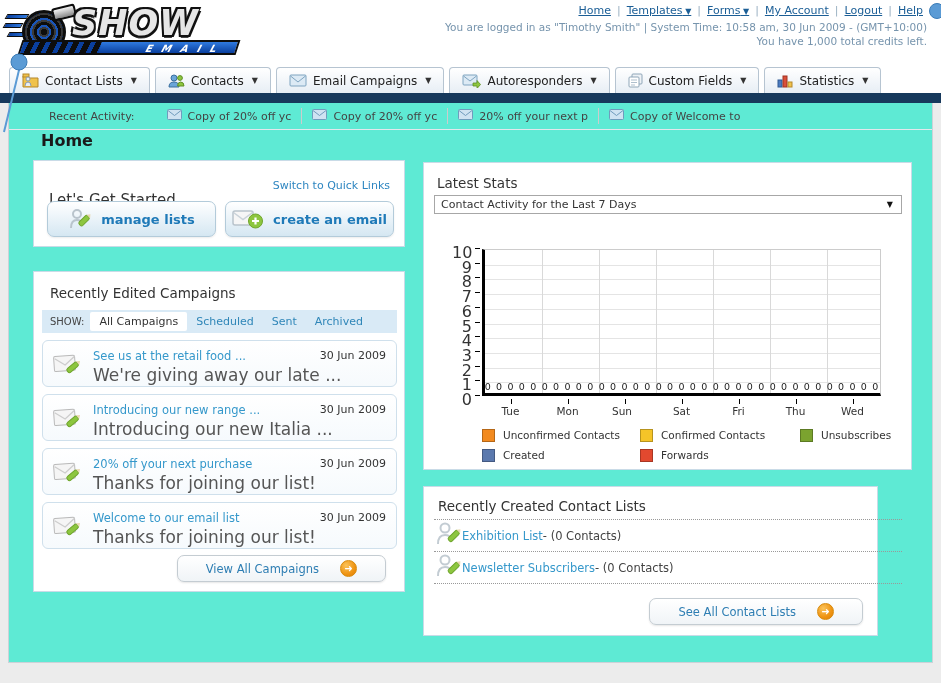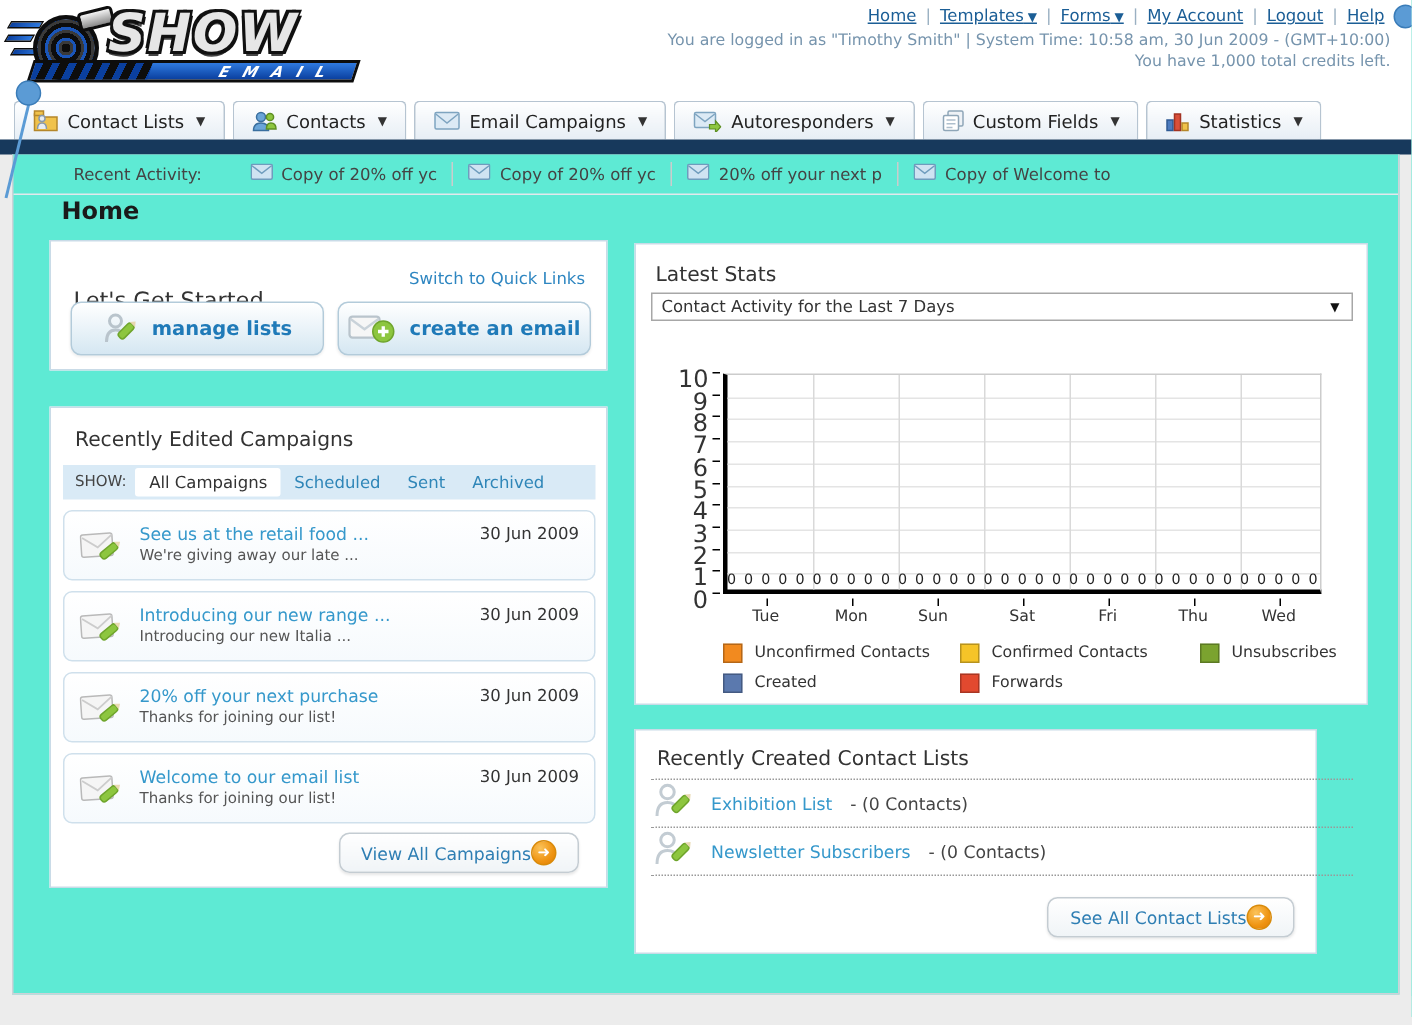--- a/index.html
+++ b/index.html
@@ -82,23 +82,23 @@
   .filter-bar { position:absolute; left:8px; top:38px; width:355px; height:23px; background:#d9eaf6;
     display:flex; align-items:center; font-size:11px; }
   .filter-label { margin-left:8px; margin-right:6px; font-size:10px; color:#444; }
   .filter { color:#2f86b8; padding:3px 9px; cursor:pointer; border-radius:2px; }
   .filter.active { background:#fff; color:#333; }
   .camp-items { position:absolute; left:8px; top:68px; width:355px; }
   .camp-item { position:relative; height:47px; margin-bottom:7px; background:linear-gradient(#ffffff,#f6fafd);
     border:1px solid #cfe0ec; border-radius:6px; cursor:pointer; }
   .camp-item .ci-icon { position:absolute; left:10px; top:10px; }
   .camp-item .ci-title { position:absolute; left:50px; top:8px; font-size:11.5px; color:#3598cb; }
-  .camp-item .ci-sub { position:absolute; left:50px; top:24px; font-size:10px; color:#555; }
+  .camp-item .ci-sub { position:absolute; left:50px; top:24px; font-size:17px; color:#555; }
   .camp-item .ci-date { position:absolute; right:10px; top:8px; font-size:11px; color:#333; }
-  .small-btn { position:absolute; display:flex; align-items:center; gap:0; padding:0 14px; height:27px;
+  .small-btn { position:absolute; display:flex; align-items:center; gap:21px; padding:0 28px; height:27px;
     background:linear-gradient(#ffffff,#f0f4f7); border:1px solid #c4ccd2; border-radius:7px;
     font-size:11.5px; color:#2e7eb3; cursor:pointer; box-shadow:0 1px 2px rgba(0,0,0,.1); }
   .camp-viewall { right:18px; top:283px; }
 
   
   .stats-panel { left:414px; top:59px; width:489px; height:308px; }
   .stats-title { position:absolute; left:13px; top:12px; font-size:13.5px; color:#333; }
   .stats-select { position:absolute; left:10px; top:32px; width:468px; height:19px; background:#fff;
     border:1px solid #a7a7a7; font-size:11px; color:#333; display:flex; align-items:center; cursor:pointer; }
   .stats-select .sel-text { margin-left:6px; flex:1; }
@@ -116,21 +116,21 @@
   .legend { position:absolute; left:58px; top:266px; display:grid;
     grid-template-columns:158px 160px 1fr; row-gap:7px; }
   .legend-item { display:flex; align-items:flex-start; gap:8px; font-size:10.5px; color:#333; }
   .legend-swatch { width:13px; height:13px; border:1px solid rgba(0,0,0,.25); }
 
   
   .cl-panel { left:414px; top:383px; width:455px; height:150px; }
   .cl-title { position:absolute; left:14px; top:11px; font-size:13.5px; color:#333; }
   .cl-rows { position:absolute; left:10px; top:32px; width:468px; }
   .cl-sep { border-top:1px dotted #999; height:1px; }
-  .cl-item { display:flex; align-items:center; gap:12px; height:31px; padding-left:2px; }
+  .cl-item { display:flex; align-items:center; gap:0; height:31px; padding-left:2px; }
   .cl-item .cl-name { font-size:11.5px; color:#3598cb; cursor:pointer; }
   .cl-item .cl-detail { font-size:11.5px; color:#444; }
   .cl-seeall { right:14px; top:111px; }
 
   .arrow-circle { width:17px; height:17px; border-radius:50%; background:radial-gradient(circle at 35% 30%, #fbc35a, #ef9412 60%, #e07d06);
     color:#fff; font-size:10px; font-weight:bold; display:flex; align-items:center; justify-content:center;
     border:1px solid #d8competent; border:1px solid #d88a0a; }
   .footer-gray { position:absolute; left:0; top:664px; width:941px; height:19px; background:#ececec; }
 </style>
 </head>

